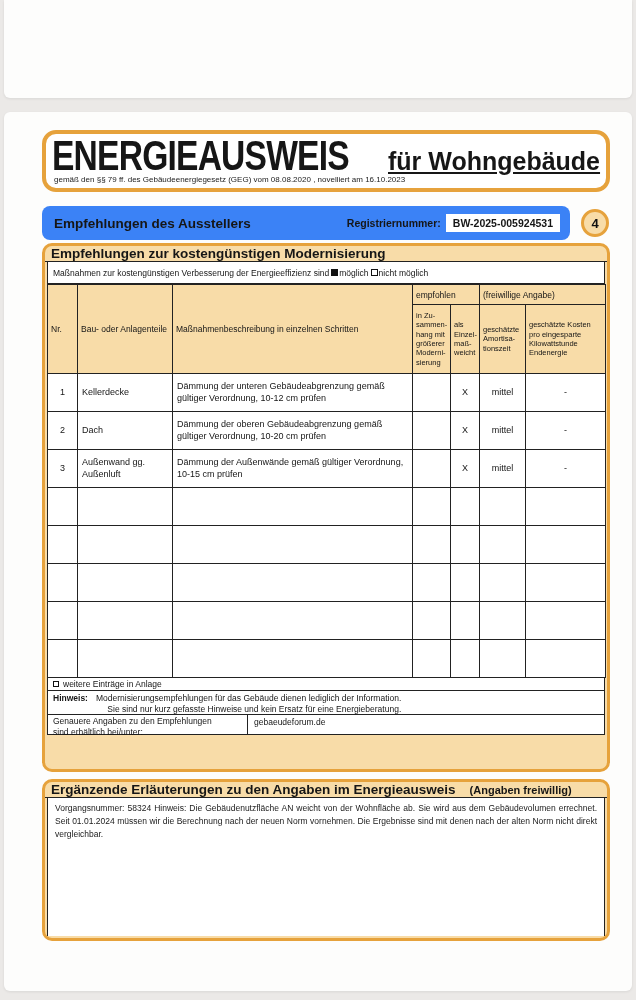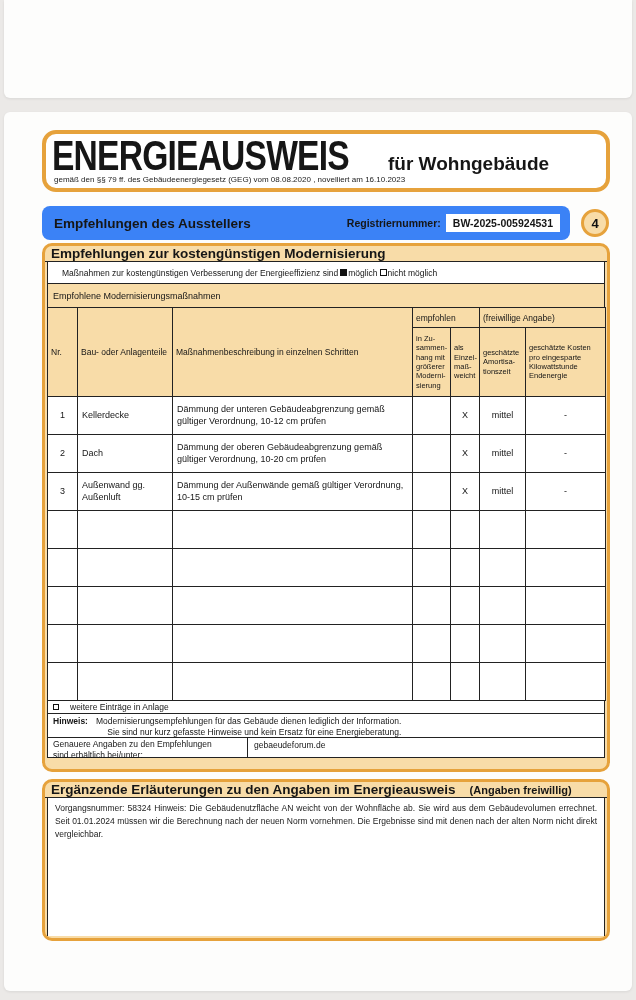--- a/index.html
+++ b/index.html
@@ -12,21 +12,21 @@
                background:#fdfdfc; border-radius:6px; box-shadow:0 1px 3px rgba(0,0,0,.08); }
   .content { position:absolute; left:38px; top:0; width:568px; }
 
   
   .masthead { margin-top:18px; height:62px; background:#ffffff; border:4px solid #e6a23c;
               border-radius:14px; padding:2px 6px 0 6px; overflow:hidden; }
   .masthead-line { display:flex; align-items:baseline; }
   .title-wrap { width:336px; flex:none; }
   .masthead-title { display:inline-block; font-size:42px; font-weight:bold; letter-spacing:-1px;
                     line-height:40px; white-space:nowrap; transform:scaleX(.80); transform-origin:0 100%; }
-  .masthead-suffix { font-size:19px; font-weight:bold; white-space:nowrap; }
+  .masthead-suffix { font-size:25px; font-weight:bold; white-space:nowrap;text-decoration:underline; }
   .masthead-legal { font-size:8px; margin:-1px 0 0 2px; color:#222; }
 
   
   .header-row { position:relative; margin-top:14px; height:34px; }
   .band { position:absolute; left:0; top:0; width:528px; height:34px; background:#3b82f6;
           border-radius:8px; display:flex; align-items:center; padding:0 10px 0 12px; }
   .band-title { font-weight:bold; font-size:13.5px; margin-right:auto; white-space:nowrap; }
   .reg-label { font-weight:bold; font-size:10.5px; margin-right:5px; white-space:nowrap; }
   .reg-value { background:#ffffff; font-size:10.5px; font-weight:600; padding:3px 7px; white-space:nowrap; }
   .page-circle { position:absolute; left:539px; top:3px; width:28px; height:28px;
@@ -38,39 +38,39 @@
   .section { background:#f8dca8; border:3px solid #e6a23c; border-radius:10px;
              overflow:hidden; display:flex; flex-direction:column; }
   .section-1 { margin-top:3px; height:529px; }
   .section-2 { margin-top:7px; height:162px; }
   .sec-title { height:16px; flex:none; border-bottom:1px solid #222; display:flex;
                align-items:center; padding-left:6px; font-weight:bold; font-size:13.5px; }
   .sec-title .suffix { font-size:11px; font-weight:bold; margin-left:14px; }
 
   .stack { margin:0 2px; display:flex; flex-direction:column; flex:1; }
   .possible-row { background:#fff; border:1px solid #222; border-top:none; height:22px; flex:none;
-                  display:flex; align-items:center; font-size:8.5px; padding-left:14px; }
+                  display:flex; align-items:center; font-size:8.5px; padding-left:5px; }
   .cb { width:7px; height:7px; border:1px solid #111; display:inline-block; flex:none; margin:0 1px 0 2px; }
   .cb.filled { background:#111; }
   .cb.small { width:6px; height:6px; margin:0 4px 0 0; }
   .tan-caption { height:23px; flex:none; display:flex; align-items:center; padding-left:5px;
                  font-size:9px; border-left:1px solid #222; border-right:1px solid #222; }
 
   table { width:100%; border-collapse:collapse; table-layout:fixed; background:#fff; flex:none; }
   th, td { border:1px solid #222; padding:1px 3px; vertical-align:middle; overflow:hidden; }
   thead th { background:#f8dca8; font-weight:normal; text-align:left; }
   .group-row { height:20px; font-size:8.5px; }
   .sub-row th { height:69px; font-size:7.5px; line-height:1.25; }
   .pre { white-space:pre-line; }
   tbody tr { height:38px; font-size:9px; line-height:1.3; }
   td.c { text-align:center; }
   td.l { text-align:left; padding-left:4px; }
 
   .bottom-row { background:#fff; border:1px solid #222; border-top:none; font-size:8.5px; flex:none; }
-  .weitere { height:13px; display:flex; align-items:center; padding-left:5px;gap:7px; }
+  .weitere { height:13px; display:flex; align-items:center; padding-left:5px; }
   .hinweis { height:24px; display:flex; padding:2px 0 0 5px; }
   .hinweis-label { font-weight:bold; width:43px; flex:none; }
   .hinweis-text { line-height:1.35;text-align:right; }
   .genauere { height:20px; display:flex; padding:0;justify-content:center; }
   .genauere-left { width:200px; flex:none; border-right:1px solid #222; padding:1px 4px 0 5px;
                    white-space:pre-line; line-height:1.3; }
   .genauere-right { flex:1; padding:2px 0 0 6px; }
 
   .sec2-body { flex:1; background:#fff; margin:0 2px 2px; border:1px solid #222; border-top:none;
                border-bottom:none; padding:4px 7px 0; font-size:8.5px; line-height:1.55;
@@ -109,21 +109,20 @@
         <div class="stack">
 
           <div class="possible-row">
             <span>Maßnahmen zur kostengünstigen Verbesserung der Energieeffizienz sind</span>
             <span class="cb filled"></span>
             <span>möglich</span>
             <span class="cb"></span>
             <span>nicht möglich</span>
           </div>
 
-          <div class="tan-caption">Empfohlene Modernisierungsmaßnahmen</div>
 
           <table>
             <colgroup>
               <col style="width:30px">
                 <col style="width:95px">
                 <col style="width:240px">
               <col style="width:38px">
                 <col style="width:29px">
                 <col style="width:46px">
                 <col style="width:80px">

